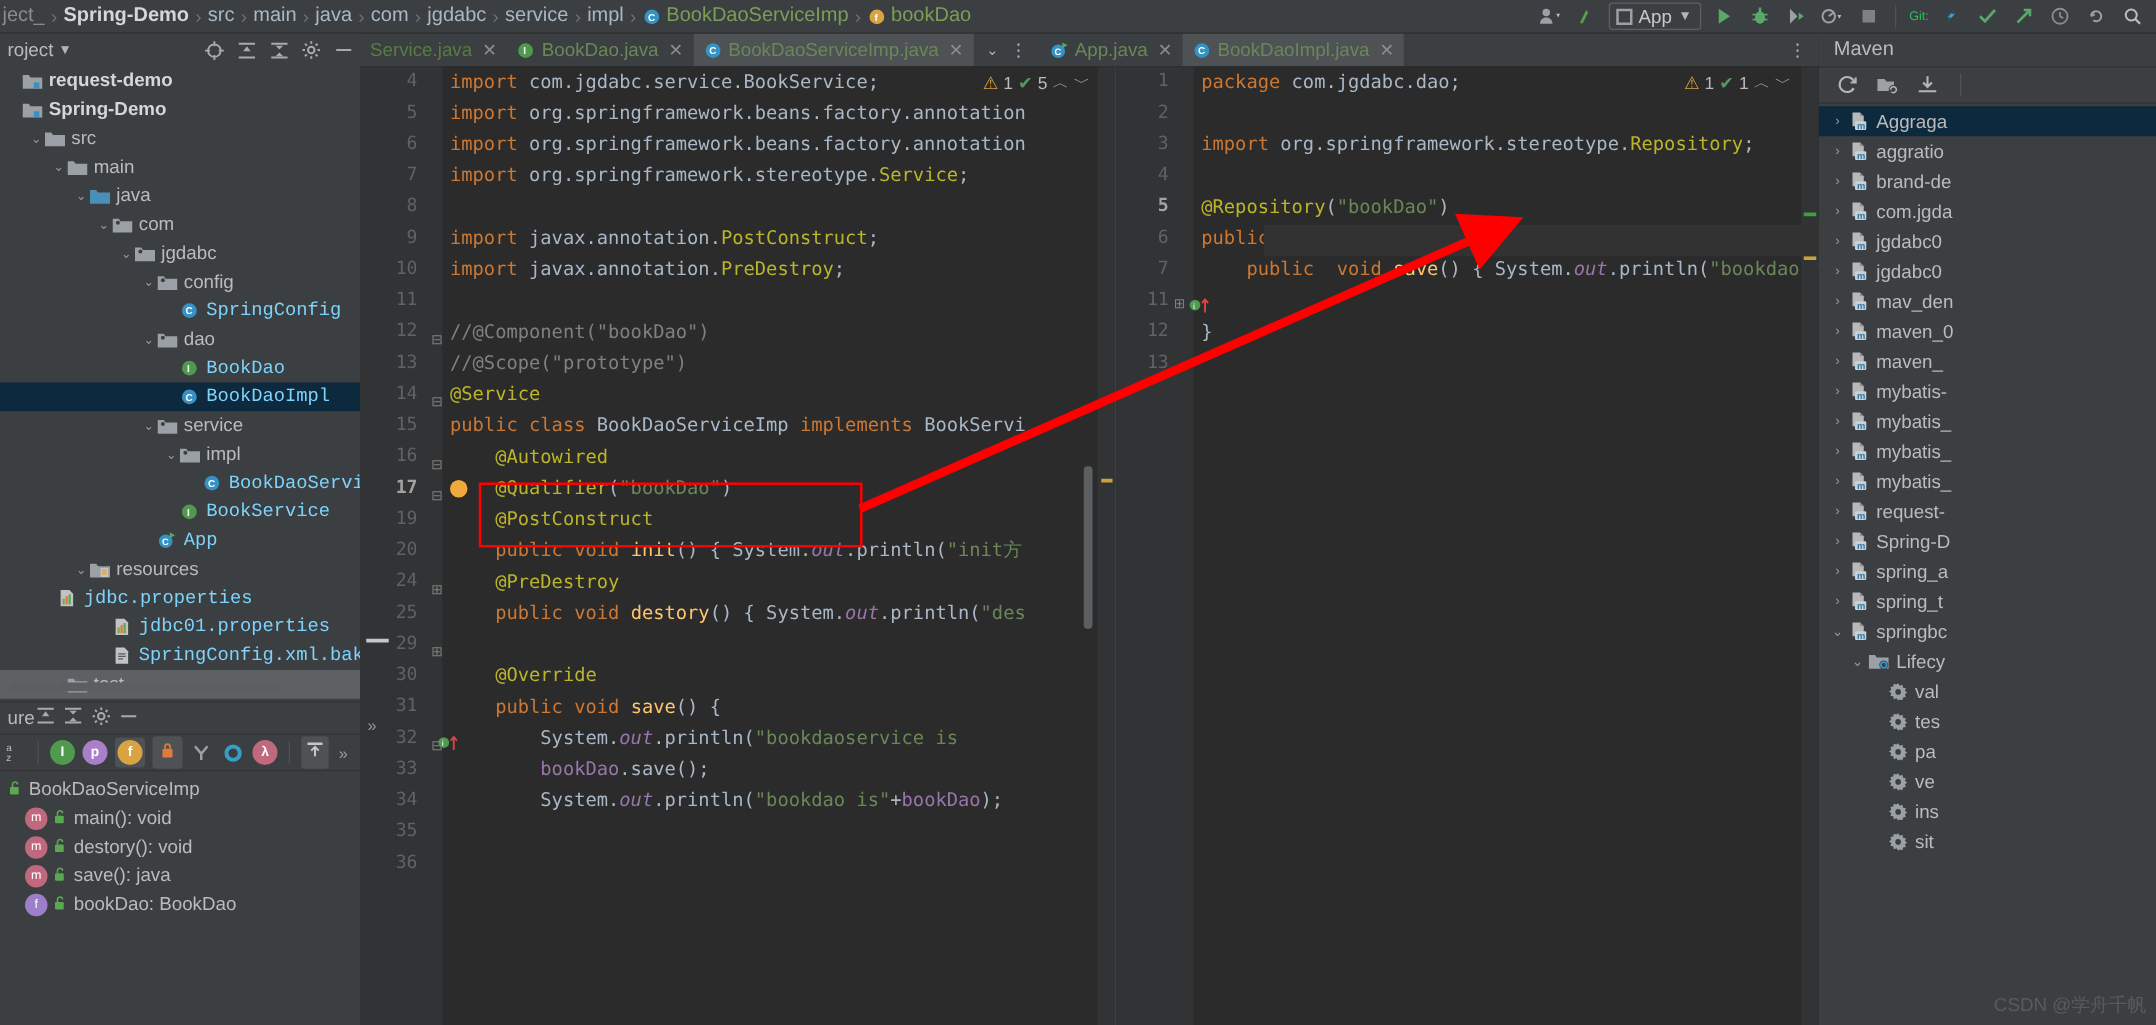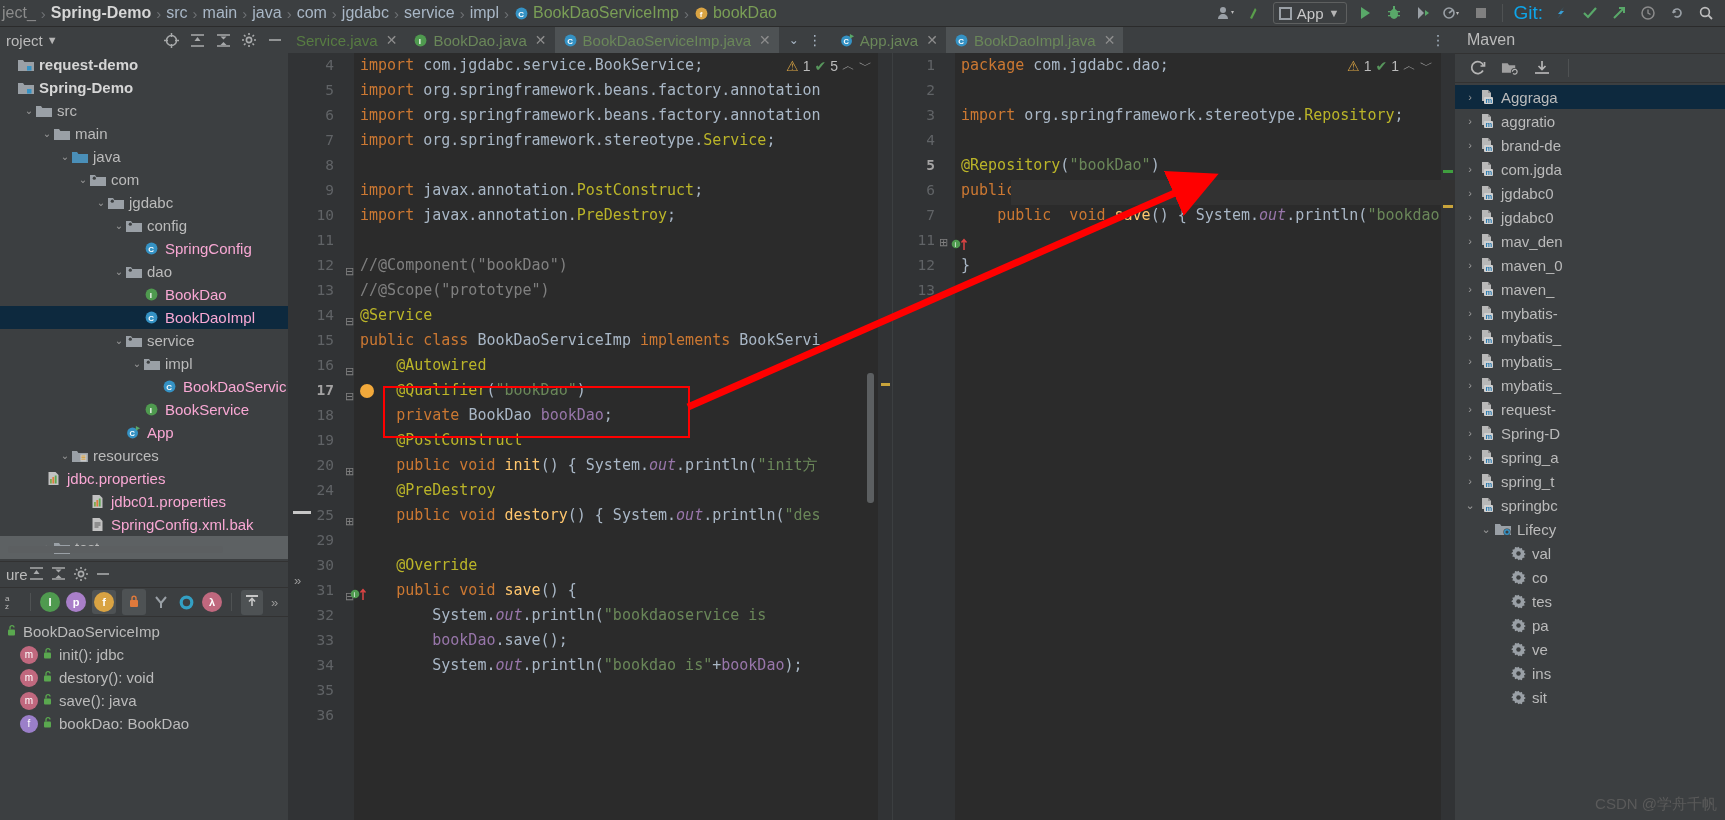--- a/index.html
+++ b/index.html
@@ -45,21 +45,21 @@
     display: flex; align-items: center; gap: 5px;
     border: 1px solid #5e6060; border-radius: 3px;
     padding: 1px 7px 1px 5px; height: 22px;
     color: #c8c8c8; font-size: 15px;
   }
   .runconfig .sq {
     width: 13px; height: 13px; border: 2px solid #9aa0a6;
     display: inline-block;
   }
   .vdiv { width: 1px; height: 18px; background: #4f5253; margin: 0 3px; }
-  .git-label { color: #0ea5e9; font-size: 19px; }
+  .git-label { color: #22c55e; font-size: 10px; }
 
   
   .mainrow { position: absolute; left: 0; top: 27px; width: 1725px; height: 793px; }
 
   
   .leftcol { position: absolute; left: 0; top: 0; width: 288px; height: 793px; background: #3c3f41; }
   .panel-head {
     height: 26px; display: flex; align-items: center;
     padding: 0 4px 0 6px; background: #3c3f41; font-size: 15px; color: #bbbbbb;
   }
@@ -76,21 +76,21 @@
     padding-left: 2px;
   }
   .row.sel { background: #0d293e; }
   .row.selgray { background: #5d6163; }
   .arrow {
     width: 14px; min-width: 14px; display: inline-flex; align-items: center;
     justify-content: center; color: #9a9a9a; font-size: 10px;
   }
   .lbl { color: #bbbbbb; }
   .lbl.b { font-weight: bold; color: #d6d6d6; }
-  .lbl.g { color: #f9a8d4; }
+  .lbl.g { color: #7dd3fc; font-family: Liberation Mono, monospace; }
 
   .structcol { position: absolute; left: 0; top: 534px; width: 288px; height: 259px; background: #3c3f41; }
   .struct-head {
     height: 26px; display: flex; align-items: center; padding: 0 4px 0 6px;
     font-size: 15px; color: #bbbbbb; border-top: 1px solid #323232;
   }
   .struct-toolbar {
     height: 30px; display: flex; align-items: center; gap: 6px; padding-left: 3px;
     border-top: 1px solid #323232; border-bottom: 1px solid #323232;
   }
@@ -699,21 +699,21 @@
                   <path d="M4 5.5V3.6a2 2 0 0 1 4 0" stroke="#5aa84f" stroke-width="1.3" fill="none"></path>
                 </svg></span>
               <span class="lbl">BookDaoServiceImp</span>
             </div>
             <div class="row" style="padding-left: 20px;">
               <span class="sm-ic" style="background: rgb(192, 104, 126);">m</span>
               <span class="lockic"><svg width="12" height="13" viewBox="0 0 12 13">
                   <rect x="2" y="5.5" width="7" height="6" rx="1" fill="#5aa84f"></rect>
                   <path d="M4 5.5V3.6a2 2 0 0 1 4 0" stroke="#5aa84f" stroke-width="1.3" fill="none"></path>
                 </svg></span>
-              <span class="lbl">init(): jdbc</span>
+              <span class="lbl">main(): void</span>
             </div>
             <div class="row" style="padding-left: 20px;">
               <span class="sm-ic" style="background: rgb(192, 104, 126);">m</span>
               <span class="lockic"><svg width="12" height="13" viewBox="0 0 12 13">
                   <rect x="2" y="5.5" width="7" height="6" rx="1" fill="#5aa84f"></rect>
                   <path d="M4 5.5V3.6a2 2 0 0 1 4 0" stroke="#5aa84f" stroke-width="1.3" fill="none"></path>
                 </svg></span>
               <span class="lbl">destory(): void</span>
             </div>
             <div class="row" style="padding-left: 20px;">
@@ -809,21 +809,20 @@
               <div class="cl"><span class="lnum">8</span><span class="ctext"></span></div>
               <div class="cl"><span class="lnum">9</span><span class="ctext"><span class="kw">import </span><span class="typ">javax.annotation.</span><span class="ann">PostConstruct</span><span class="typ">;</span></span></div>
               <div class="cl"><span class="lnum">10</span><span class="ctext"><span class="kw">import </span><span class="typ">javax.annotation.</span><span class="ann">PreDestroy</span><span class="typ">;</span></span></div>
               <div class="cl"><span class="lnum">11</span><span class="ctext"></span></div>
               <div class="cl"><span class="lnum">12</span><span class="ctext"><span class="cmt">//@Component("bookDao")</span></span></div>
               <div class="cl"><span class="lnum">13</span><span class="ctext"><span class="cmt">//@Scope("prototype")</span></span></div>
               <div class="cl"><span class="lnum">14</span><span class="ctext"><span class="ann">@Service</span></span></div>
               <div class="cl"><span class="lnum">15</span><span class="ctext"><span class="kw">public class </span><span class="typ">BookDaoServiceImp</span><span class="kw"> implements </span><span class="typ">BookServi</span></span></div>
               <div class="cl"><span class="lnum">16</span><span class="ctext"><span class="typ">    </span><span class="ann">@Autowired</span></span></div>
               <div class="cl"><span class="lnum cur">17</span><span class="ctext"><span class="typ">    </span><span class="ann">@Qualifier</span><span class="typ">(</span><span class="str">"bookDao"</span><span class="typ">)</span></span></div>
-              <div class="cl"><span class="lnum">18</span><span class="ctext"><span class="typ">    </span><span class="kw">private </span><span class="typ">BookDao </span><span class="fld">bookDao</span><span class="typ">;</span></span></div>
               <div class="cl"><span class="lnum">19</span><span class="ctext"><span class="typ">    </span><span class="ann">@PostConstruct</span></span></div>
               <div class="cl"><span class="lnum">20</span><span class="ctext"><span class="typ">    </span><span class="kw">public void </span><span class="mth">init</span><span class="typ">() { System.</span><span class="stat">out</span><span class="typ">.println(</span><span class="str">"init方</span></span></div>
               <div class="cl"><span class="lnum">24</span><span class="ctext"><span class="typ">    </span><span class="ann">@PreDestroy</span></span></div>
               <div class="cl"><span class="lnum">25</span><span class="ctext"><span class="typ">    </span><span class="kw">public void </span><span class="mth">destory</span><span class="typ">() { System.</span><span class="stat">out</span><span class="typ">.println(</span><span class="str">"des</span></span></div>
               <div class="cl"><span class="lnum">29</span><span class="ctext"></span></div>
               <div class="cl"><span class="lnum">30</span><span class="ctext"><span class="typ">    </span><span class="ann">@Override</span></span></div>
               <div class="cl"><span class="lnum">31</span><span class="ctext"><span class="typ">    </span><span class="kw">public void </span><span class="mth">save</span><span class="typ">() {</span></span></div>
               <div class="cl"><span class="lnum">32</span><span class="ctext"><span class="typ">        </span><span class="typ">System.</span><span class="stat">out</span><span class="typ">.println(</span><span class="str">"bookdaoservice is</span></span></div>
               <div class="cl"><span class="lnum">33</span><span class="ctext"><span class="typ">        </span><span class="fld">bookDao</span><span class="typ">.save();</span></span></div>
               <div class="cl"><span class="lnum">34</span><span class="ctext"><span class="typ">        </span><span class="typ">System.</span><span class="stat">out</span><span class="typ">.println(</span><span class="str">"bookdao is"</span><span class="typ">+</span><span class="fld">bookDao</span><span class="typ">);</span></span></div>
@@ -1186,75 +1185,64 @@
           </div>
           <div class="mrow" style="padding-left: 38px;">
             <span class="marrow"></span>
             <span style="display: inline-flex; align-items: center; margin-right: 6px;">
               <svg width="15" height="15" viewBox="0 0 16 16">
                 <circle cx="8" cy="8" r="2.2" fill="#3c3f41"></circle>
                 <path d="M8 0.7 l1.4 2 2.3-.7.5 2.4 2.4.5-.8 2.3 2 1.4-2 1.4.8 2.3-2.4.5-.5 2.4-2.3-.8L8 15.3 6.6 13.4l-2.3.8-.5-2.4-2.4-.5.8-2.3-2-1.4 2-1.4-.8-2.3 2.4-.5.5-2.4 2.3.7z" fill="#9aa0a6"></path>
                 <circle cx="8" cy="8" r="2.4" fill="#3c3f41"></circle>
               </svg>
             </span>
-            <span class="mlbl">co</span>
+            <span class="mlbl">tes</span>
           </div>
           <div class="mrow" style="padding-left: 38px;">
             <span class="marrow"></span>
             <span style="display: inline-flex; align-items: center; margin-right: 6px;">
               <svg width="15" height="15" viewBox="0 0 16 16">
                 <circle cx="8" cy="8" r="2.2" fill="#3c3f41"></circle>
                 <path d="M8 0.7 l1.4 2 2.3-.7.5 2.4 2.4.5-.8 2.3 2 1.4-2 1.4.8 2.3-2.4.5-.5 2.4-2.3-.8L8 15.3 6.6 13.4l-2.3.8-.5-2.4-2.4-.5.8-2.3-2-1.4 2-1.4-.8-2.3 2.4-.5.5-2.4 2.3.7z" fill="#9aa0a6"></path>
                 <circle cx="8" cy="8" r="2.4" fill="#3c3f41"></circle>
               </svg>
             </span>
-            <span class="mlbl">tes</span>
+            <span class="mlbl">pa</span>
           </div>
           <div class="mrow" style="padding-left: 38px;">
             <span class="marrow"></span>
             <span style="display: inline-flex; align-items: center; margin-right: 6px;">
               <svg width="15" height="15" viewBox="0 0 16 16">
                 <circle cx="8" cy="8" r="2.2" fill="#3c3f41"></circle>
                 <path d="M8 0.7 l1.4 2 2.3-.7.5 2.4 2.4.5-.8 2.3 2 1.4-2 1.4.8 2.3-2.4.5-.5 2.4-2.3-.8L8 15.3 6.6 13.4l-2.3.8-.5-2.4-2.4-.5.8-2.3-2-1.4 2-1.4-.8-2.3 2.4-.5.5-2.4 2.3.7z" fill="#9aa0a6"></path>
                 <circle cx="8" cy="8" r="2.4" fill="#3c3f41"></circle>
               </svg>
             </span>
-            <span class="mlbl">pa</span>
+            <span class="mlbl">ve</span>
           </div>
           <div class="mrow" style="padding-left: 38px;">
             <span class="marrow"></span>
             <span style="display: inline-flex; align-items: center; margin-right: 6px;">
               <svg width="15" height="15" viewBox="0 0 16 16">
                 <circle cx="8" cy="8" r="2.2" fill="#3c3f41"></circle>
                 <path d="M8 0.7 l1.4 2 2.3-.7.5 2.4 2.4.5-.8 2.3 2 1.4-2 1.4.8 2.3-2.4.5-.5 2.4-2.3-.8L8 15.3 6.6 13.4l-2.3.8-.5-2.4-2.4-.5.8-2.3-2-1.4 2-1.4-.8-2.3 2.4-.5.5-2.4 2.3.7z" fill="#9aa0a6"></path>
                 <circle cx="8" cy="8" r="2.4" fill="#3c3f41"></circle>
               </svg>
             </span>
-            <span class="mlbl">ve</span>
+            <span class="mlbl">ins</span>
           </div>
           <div class="mrow" style="padding-left: 38px;">
             <span class="marrow"></span>
             <span style="display: inline-flex; align-items: center; margin-right: 6px;">
               <svg width="15" height="15" viewBox="0 0 16 16">
                 <circle cx="8" cy="8" r="2.2" fill="#3c3f41"></circle>
                 <path d="M8 0.7 l1.4 2 2.3-.7.5 2.4 2.4.5-.8 2.3 2 1.4-2 1.4.8 2.3-2.4.5-.5 2.4-2.3-.8L8 15.3 6.6 13.4l-2.3.8-.5-2.4-2.4-.5.8-2.3-2-1.4 2-1.4-.8-2.3 2.4-.5.5-2.4 2.3.7z" fill="#9aa0a6"></path>
                 <circle cx="8" cy="8" r="2.4" fill="#3c3f41"></circle>
               </svg>
             </span>
-            <span class="mlbl">ins</span>
-          </div>
-          <div class="mrow" style="padding-left: 38px;">
-            <span class="marrow"></span>
-            <span style="display: inline-flex; align-items: center; margin-right: 6px;">
-              <svg width="15" height="15" viewBox="0 0 16 16">
-                <circle cx="8" cy="8" r="2.2" fill="#3c3f41"></circle>
-                <path d="M8 0.7 l1.4 2 2.3-.7.5 2.4 2.4.5-.8 2.3 2 1.4-2 1.4.8 2.3-2.4.5-.5 2.4-2.3-.8L8 15.3 6.6 13.4l-2.3.8-.5-2.4-2.4-.5.8-2.3-2-1.4 2-1.4-.8-2.3 2.4-.5.5-2.4 2.3.7z" fill="#9aa0a6"></path>
-                <circle cx="8" cy="8" r="2.4" fill="#3c3f41"></circle>
-              </svg>
-            </span>
             <span class="mlbl">sit</span>
           </div>
         </div>
     </div>
 
   </div>
 
   <div class="watermark">CSDN @学舟千帆</div>
 </div>
 

